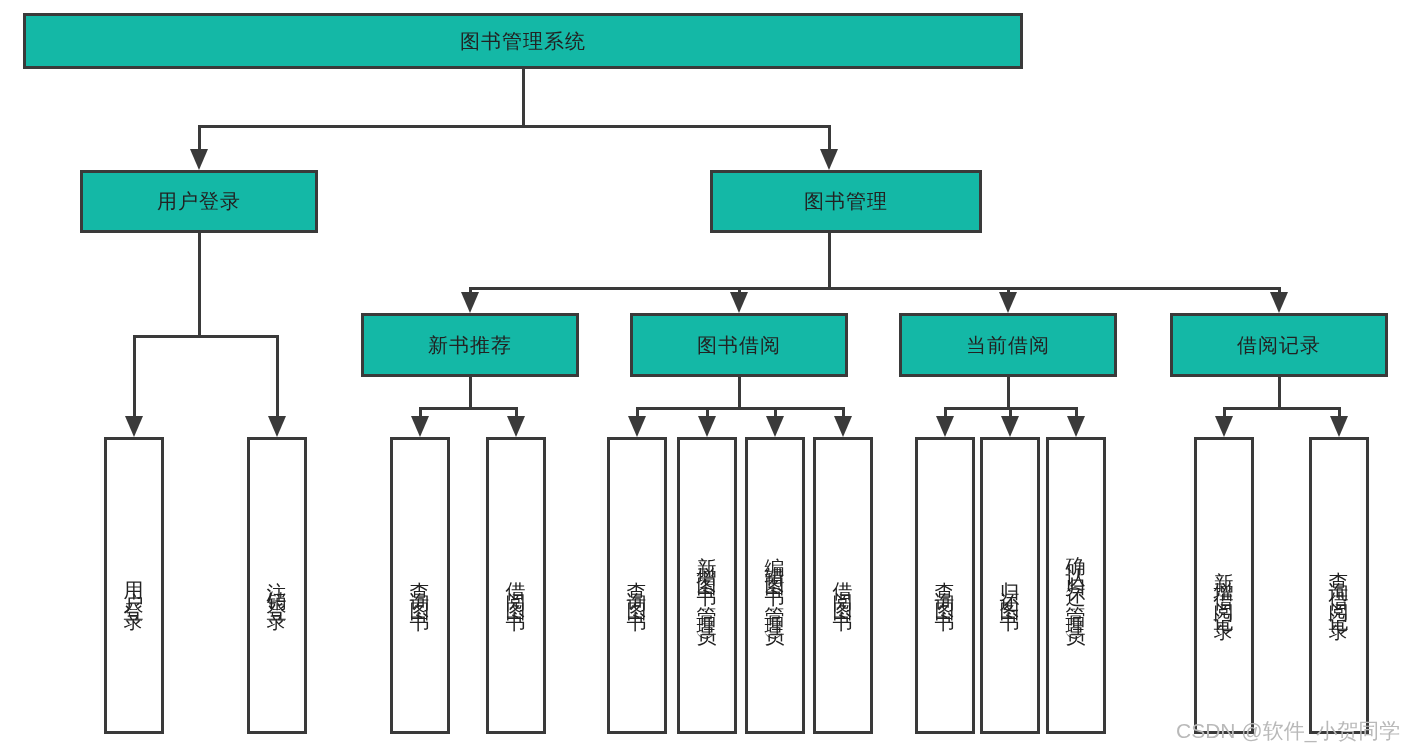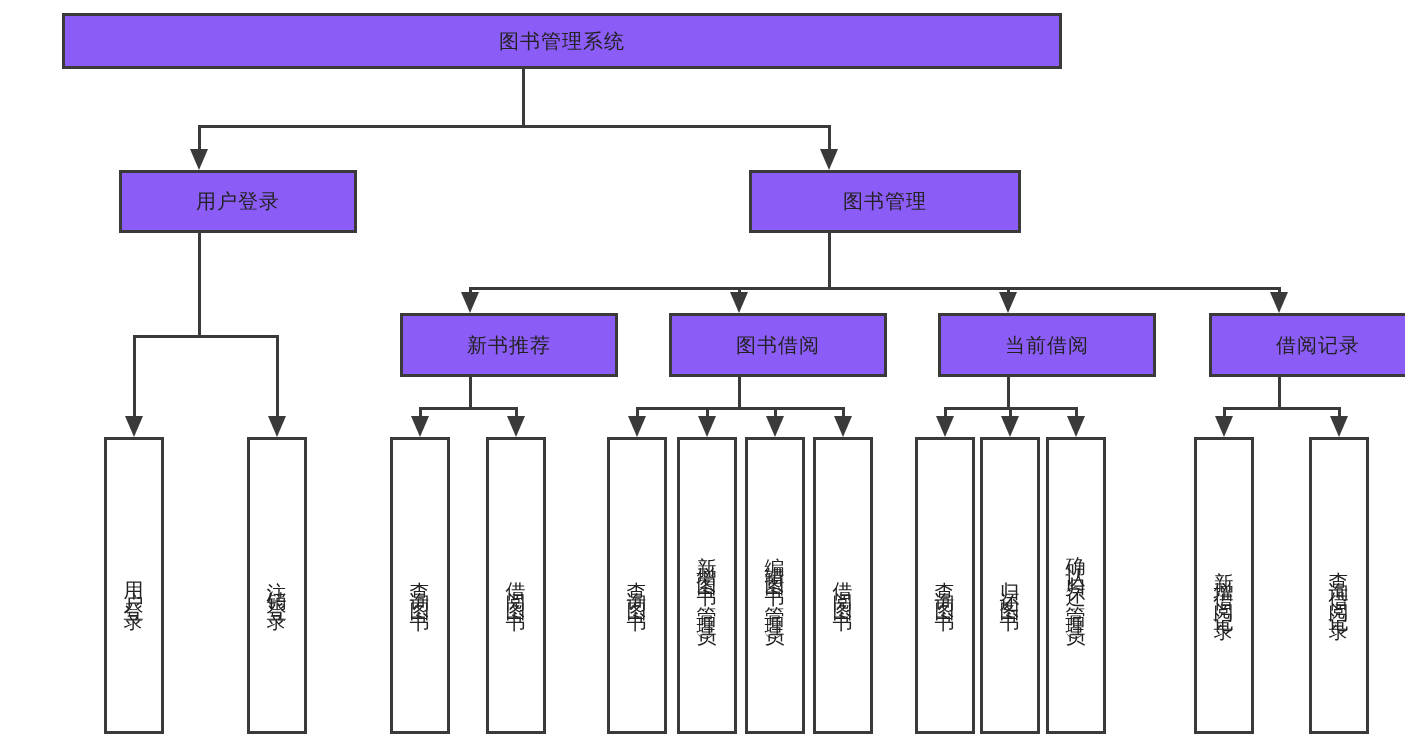--- a/index.html
+++ b/index.html
@@ -13,29 +13,28 @@
     width: 1405px;
     height: 747px;
     background: #ffffff;
     overflow: hidden;
   }
   
   .hbox {
     position: absolute;
     box-sizing: border-box;
     border: 3px solid #3a3a3a;
-    background: #8b5cf6;
+    background: #14b8a6;
     display: flex;
     align-items: center;
     justify-content: center;
     font-size: 20px;
     color: #222222;
     letter-spacing: 1px;
     z-index: 2;
-    margin-left: 39px;
   }
   
   .vbox {
     position: absolute;
     box-sizing: border-box;
     border: 3px solid #3a3a3a;
     background: #ffffff;
     display: flex;
     align-items: center;
     justify-content: center;
@@ -140,20 +139,21 @@
     <span class="vtext">确认归还（管理员）</span>
   </div>
 
   <div class="vbox" style="left:1194px;top:437px;width:60px;height:297px">
     <span class="vtext">新增借阅记录</span>
   </div>
   <div class="vbox" style="left:1309px;top:437px;width:60px;height:297px">
     <span class="vtext">查询借阅记录</span>
   </div>
 
+  <div id="watermark">CSDN @软件_小贺同学</div>
 <div class="line" style="left: 521.5px; top: 69px; width: 3px; height: 59px;"></div>
     <div class="line" style="left: 197.5px; top: 125px; width: 633px; height: 3px;"></div>
     <div class="line" style="left: 197.5px; top: 125px; width: 3px; height: 31px;"></div>
     <div class="arrow" style="left: 190px; top: 149px;"></div>
     <div class="line" style="left: 827.5px; top: 125px; width: 3px; height: 31px;"></div>
     <div class="arrow" style="left: 820px; top: 149px;"></div>
     <div class="line" style="left: 197.5px; top: 233px; width: 3px; height: 105px;"></div>
     <div class="line" style="left: 132.5px; top: 335px; width: 146px; height: 3px;"></div>
     <div class="line" style="left: 132.5px; top: 335px; width: 3px; height: 88px;"></div>
     <div class="arrow" style="left: 125px; top: 416px;"></div>

